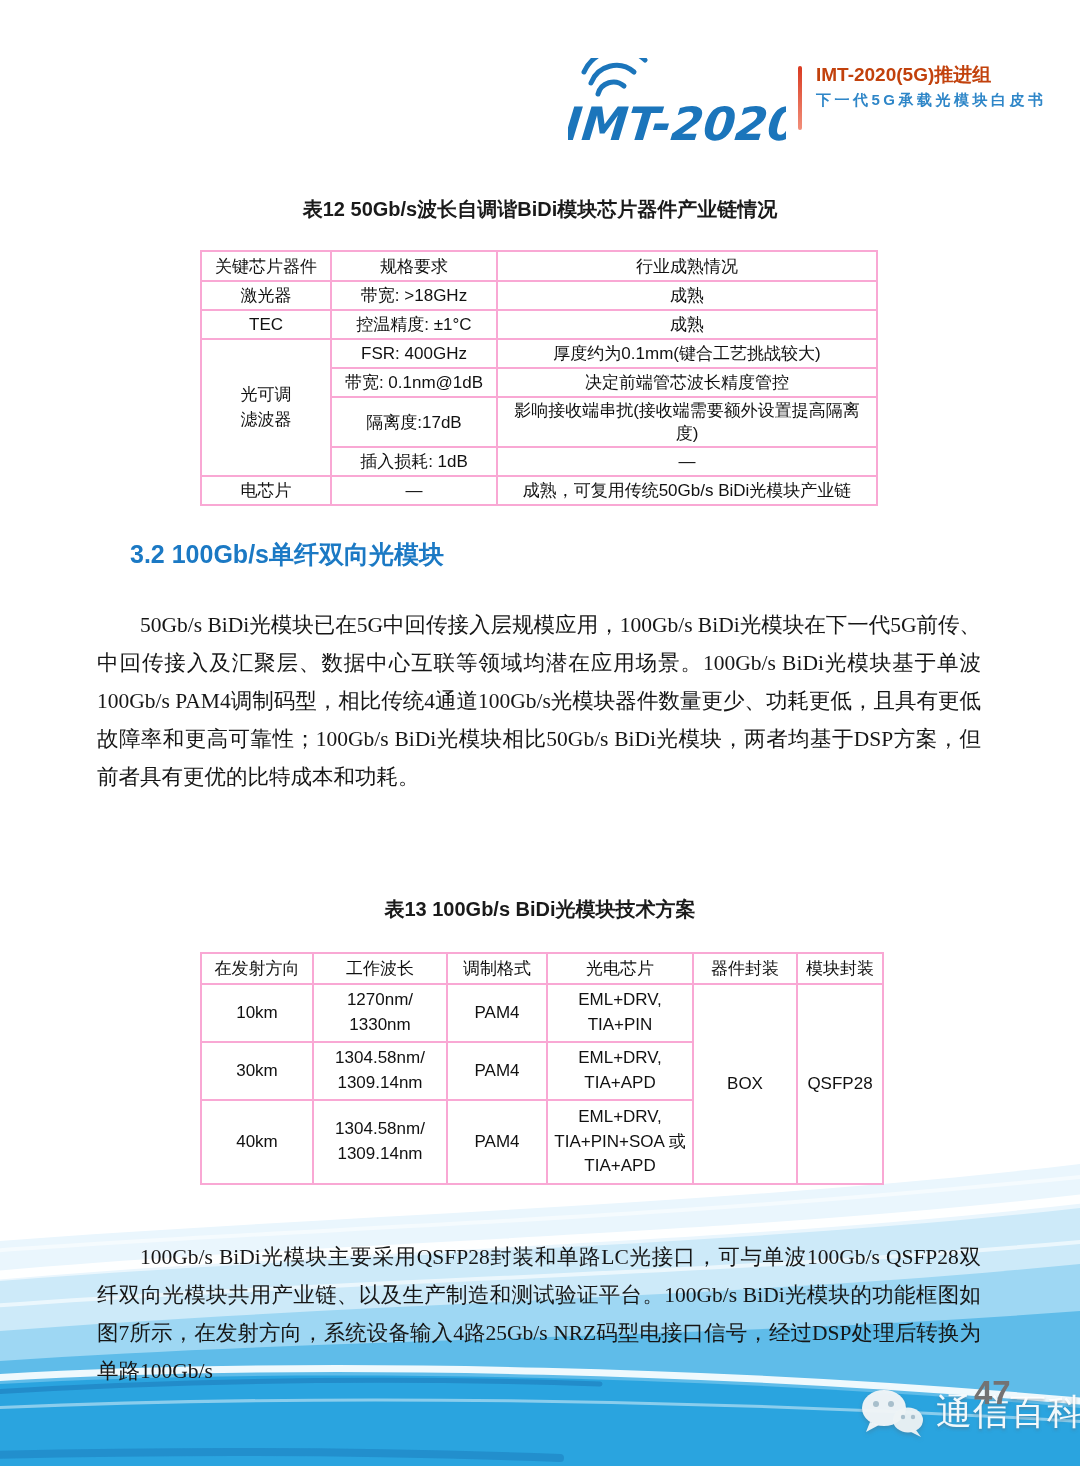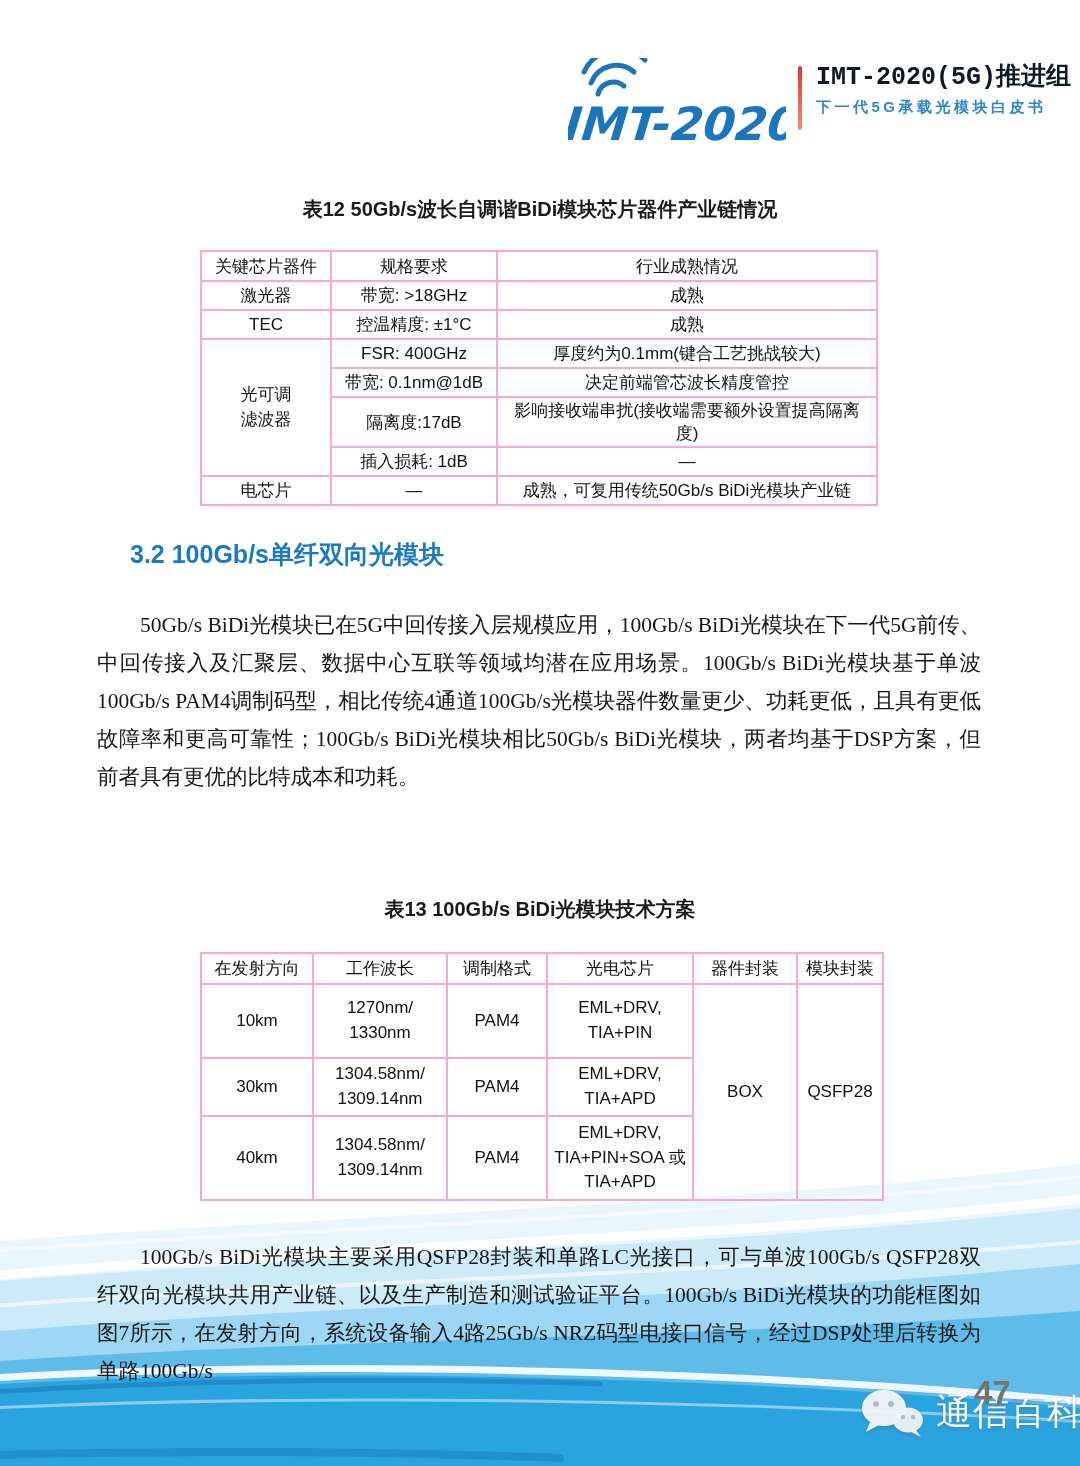--- a/index.html
+++ b/index.html
@@ -7,21 +7,21 @@
     position:relative; width:1080px; height:1466px; background:#ffffff;
     overflow:hidden; font-family:"Liberation Serif", serif; color:#161616;
   }
 
   
   .hdr { position:absolute; top:58px; left:568px; display:flex; align-items:flex-start; z-index:2; }
   .hdr-logo { width:218px; height:90px; flex:0 0 auto; }
   .hdr-divider { width:4px; height:64px; margin:8px 14px 0 12px;
     background:linear-gradient(180deg,#d93a20,#f2907b); border-radius:2px; }
   .hdr-text { font-family:"Liberation Sans", sans-serif; padding-top:6px; }
-  .hdr-title { font-size:25px; font-weight:bold; color:#0f172a; line-height:1.12; white-space:nowrap;font-family:Liberation Mono, monospace; }
+  .hdr-title { font-size:19px; font-weight:bold; color:#c2410c; line-height:1.12; white-space:nowrap; }
   .hdr-sub { font-size:15px; font-weight:bold; color:#2e86c8; letter-spacing:3.5px; margin-top:6px; white-space:nowrap; }
 
   
   .tcaption { position:absolute; left:0; width:100%; text-align:center;
     font-family:"Liberation Sans", sans-serif; font-weight:bold; font-size:20px; color:#1a1a1a; z-index:2; }
   #cap12 { top:196px; }
   #cap13 { top:896px; }
 
   
   table { border-collapse:collapse; font-family:"Liberation Sans", sans-serif; color:#111; table-layout:fixed; }
@@ -147,21 +147,21 @@
     </colgroup>
     <tbody>
         <tr>
       <th>在发射方向</th>
       <th>工作波长</th>
       <th>调制格式</th>
       <th>光电芯片</th>
       <th>器件封装</th>
       <th>模块封装</th>
     </tr>
-    <tr style="height:74px">
+    <tr style="height:58px">
       <td>10km</td>
       <td class="pre">1270nm/
 1330nm</td>
       <td>PAM4</td>
       <td class="pre">EML+DRV,
 TIA+PIN</td>
       <td rowspan="3">BOX</td>
       <td rowspan="3">QSFP28</td>
     </tr>
     <tr style="height:58px">

